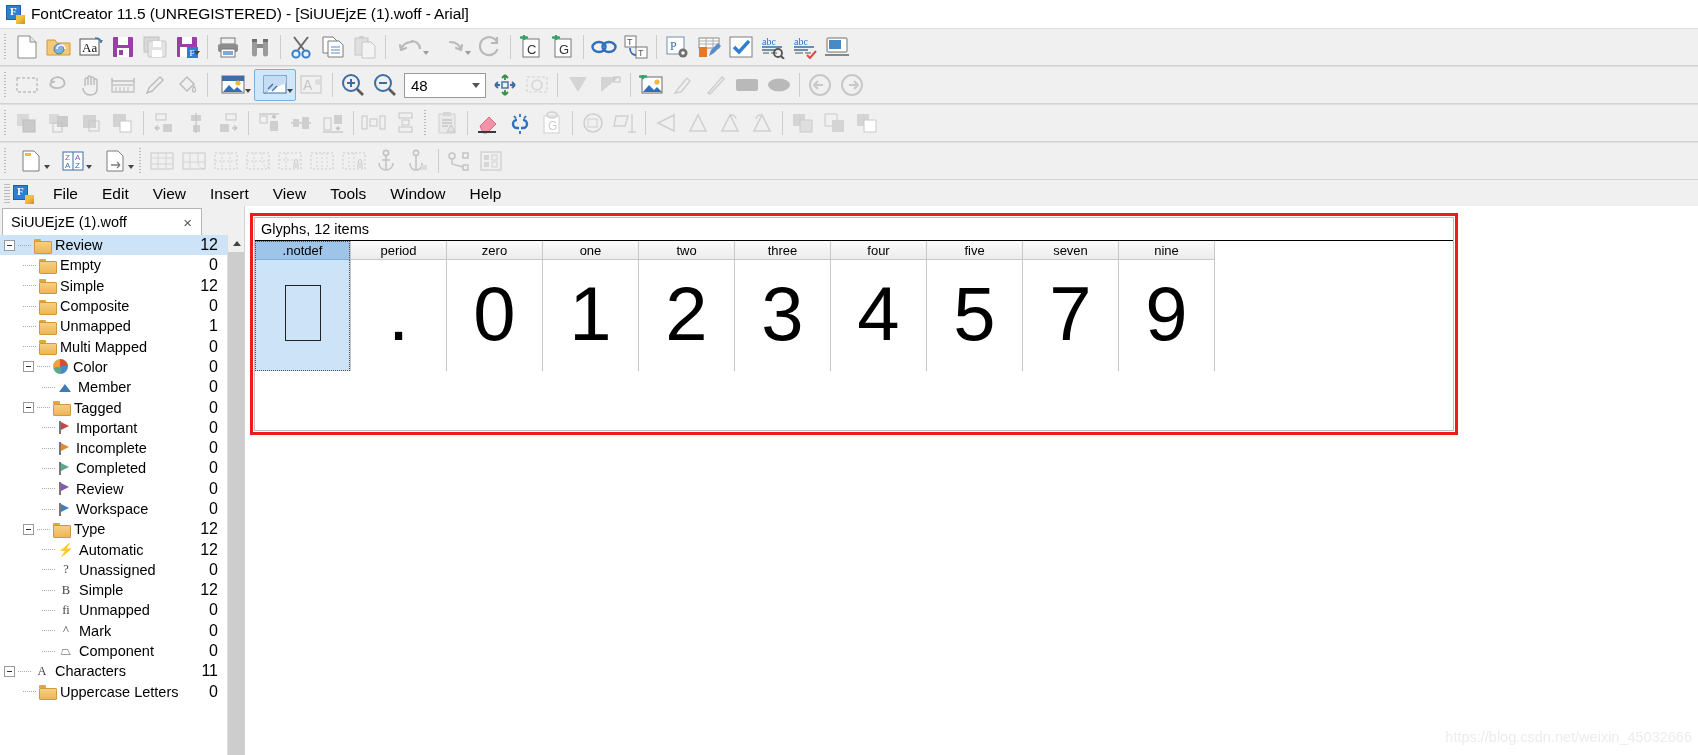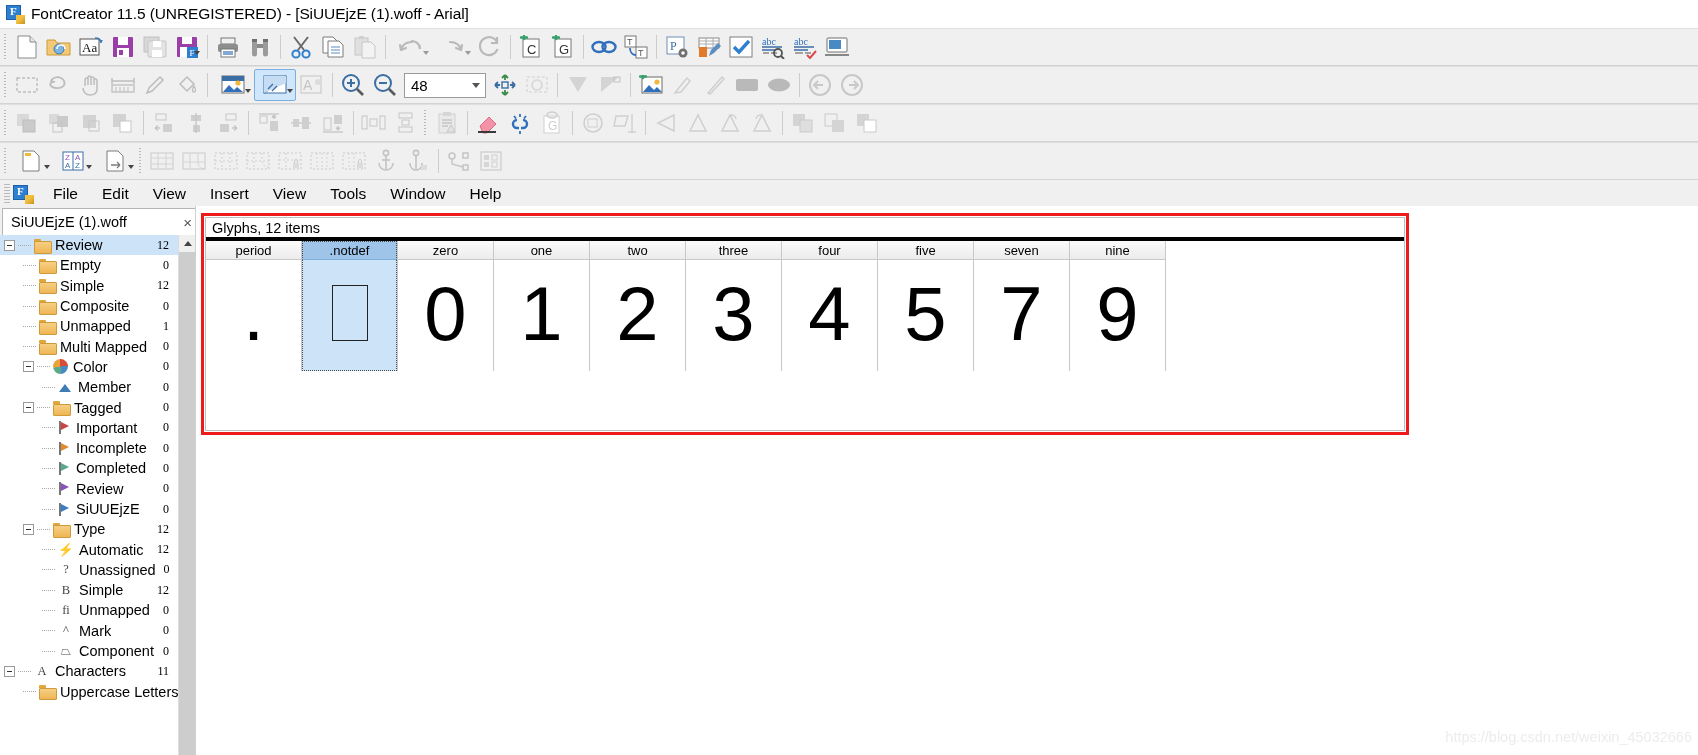--- a/index.html
+++ b/index.html
@@ -174,21 +174,21 @@
   
   .body {
     position: absolute;
     left: 0; top: 206px;
     width: 1698px; height: 549px;
     display: flex;
   }
 
   
   .sidebar {
-    width: 196px;
+    width: 245px;
     height: 549px;
     background: #ffffff;
     border-right: 1px solid #d0d0d0;
     position: relative;
     overflow: hidden;
   }
   .doc-tab-strip {
     height: 29px;
     background: #f0f0f0;
     display: flex; align-items: flex-end;
@@ -214,22 +214,21 @@
   .trow {
     height: 20.3px;
     display: flex; align-items: center;
     position: relative;
     padding-right: 6px;
     white-space: nowrap;
   }
   .trow.sel { background: #cde3f7; }
   .trow .count {
     margin-left: auto;
-    font-size: 12px;
-    font-family: Liberation Serif, serif;
+    font-size: 16px;
   }
   .expander {
     width: 11px; height: 11px;
     border: 1px solid #9a9a9a;
     background: #fff;
     position: relative;
     flex: none;
     margin-right: 3px;
   }
   .expander::before {
@@ -330,21 +329,21 @@
     border: 1px solid #bfbfbf;
     overflow: hidden;
   }
   .panel-header {
     height: 23px;
     display: flex; align-items: center;
     padding-left: 6px;
     font-size: 14.5px;
     color: #000;
     background: #ffffff;
-    border-bottom: 4px solid #000000;
+    border-bottom: 1px solid #000000;
   }
   .grid-row {
     display: flex;
     height: 130px;
   }
   .gcell {
     width: 96px;
     border-right: 1px solid #c8c8c8;
     display: flex; flex-direction: column;
     background: #ffffff;
@@ -1210,21 +1209,21 @@
             <span class="tlabel">Review</span>
             <span class="count" style="padding-right: 20px;">0</span>
           </div>
           <div class="trow">
             <span style="width: 42px; flex: 0 0 auto;"></span>
             <span class="dots"></span>
             <span class="flag" style="color: rgb(60, 126, 196);">
               <span class="pole"></span>
               <span class="cloth"></span>
             </span>
-            <span class="tlabel">SiUUEjzE</span>
+            <span class="tlabel">Workspace</span>
             <span class="count" style="padding-right: 20px;">0</span>
           </div>
           <div class="trow">
             <span style="width: 23px; flex: 0 0 auto;"></span>
             <span class="expander"></span>
             <span class="dots"></span>
             <span class="folder"></span>
             <span class="tlabel">Type</span>
             <span class="count" style="padding-right: 20px;">12</span>
           </div>
@@ -1290,29 +1289,29 @@
       <div class="sb-scroll">
         <div class="arrow-up"></div>
         <div class="track"></div>
       </div>
     </div>
 
     <div class="main">
       <div class="glyph-panel">
         <div class="panel-header">Glyphs, 12 items</div>
         <div class="grid-row" id="glyph-grid">
-            <div class="gcell">
-              <div class="chead">period</div>
-              <div class="cbody">.</div>
-            </div>
             <div class="gcell selected">
               <div class="chead">.notdef</div>
               <div class="cbody">
                 <span class="notdef-box"></span>
               </div>
+            </div>
+            <div class="gcell">
+              <div class="chead">period</div>
+              <div class="cbody">.</div>
             </div>
             <div class="gcell">
               <div class="chead">zero</div>
               <div class="cbody">0</div>
             </div>
             <div class="gcell">
               <div class="chead">one</div>
               <div class="cbody">1</div>
             </div>
             <div class="gcell">

